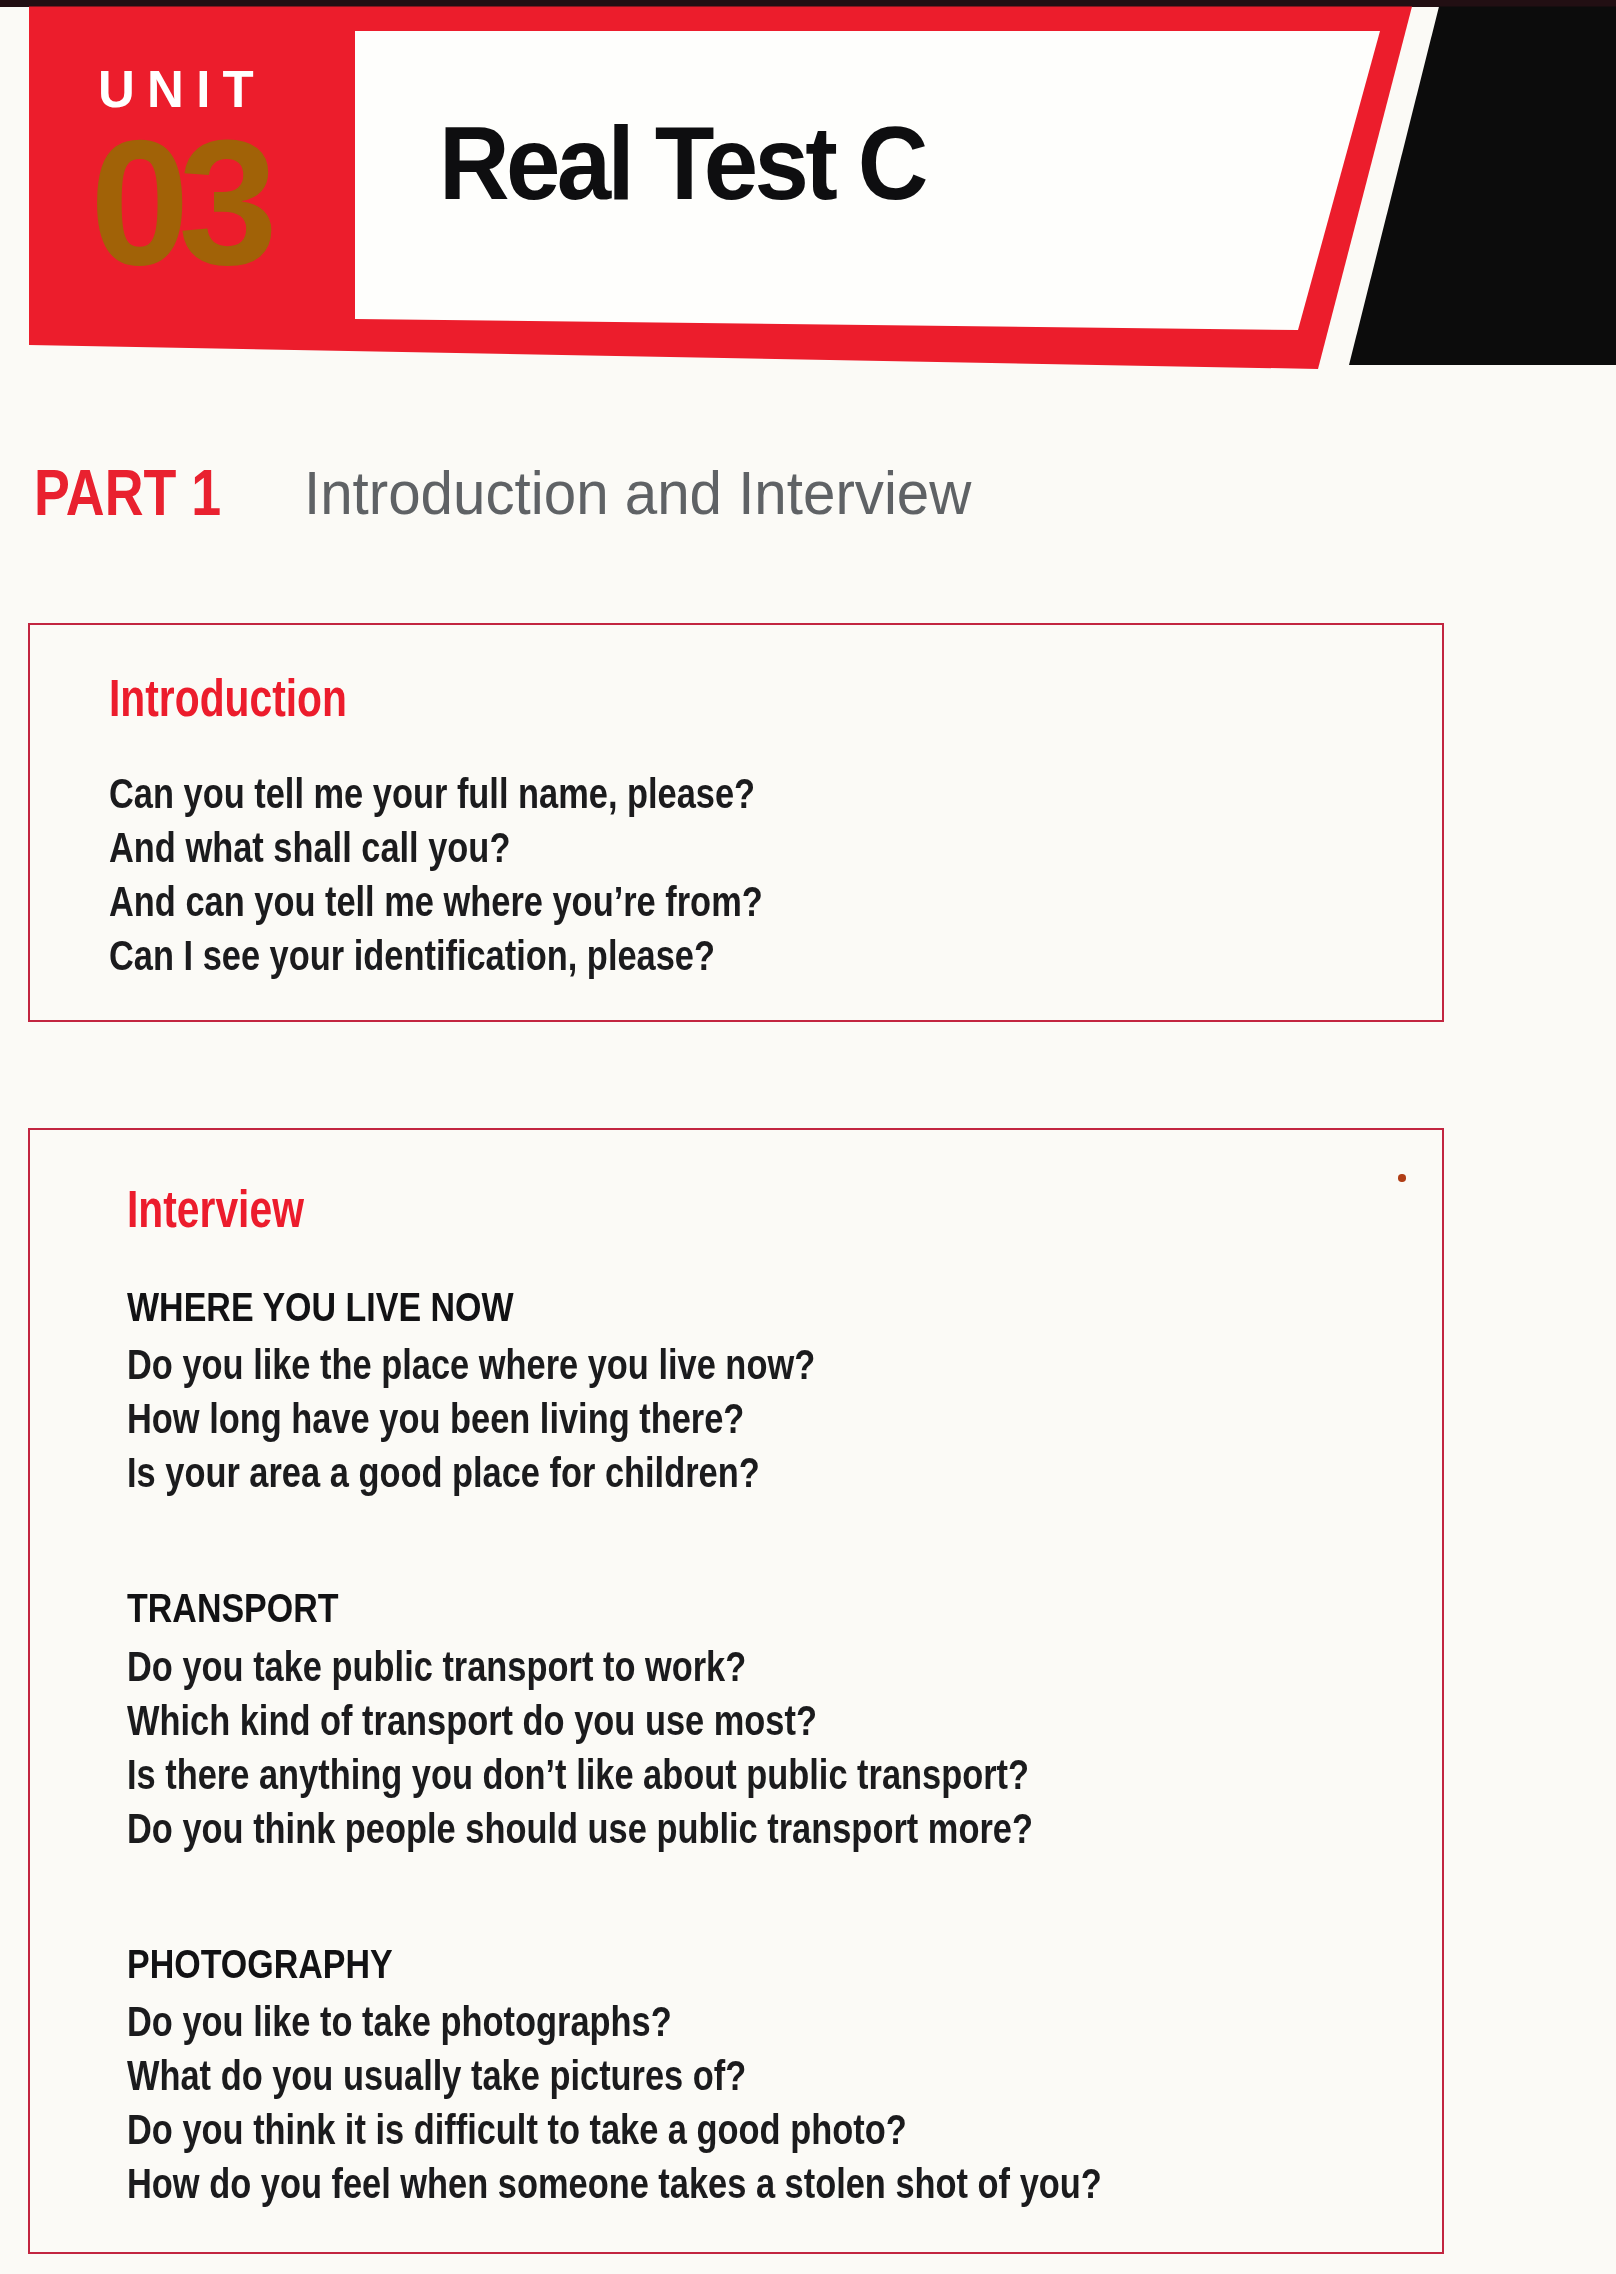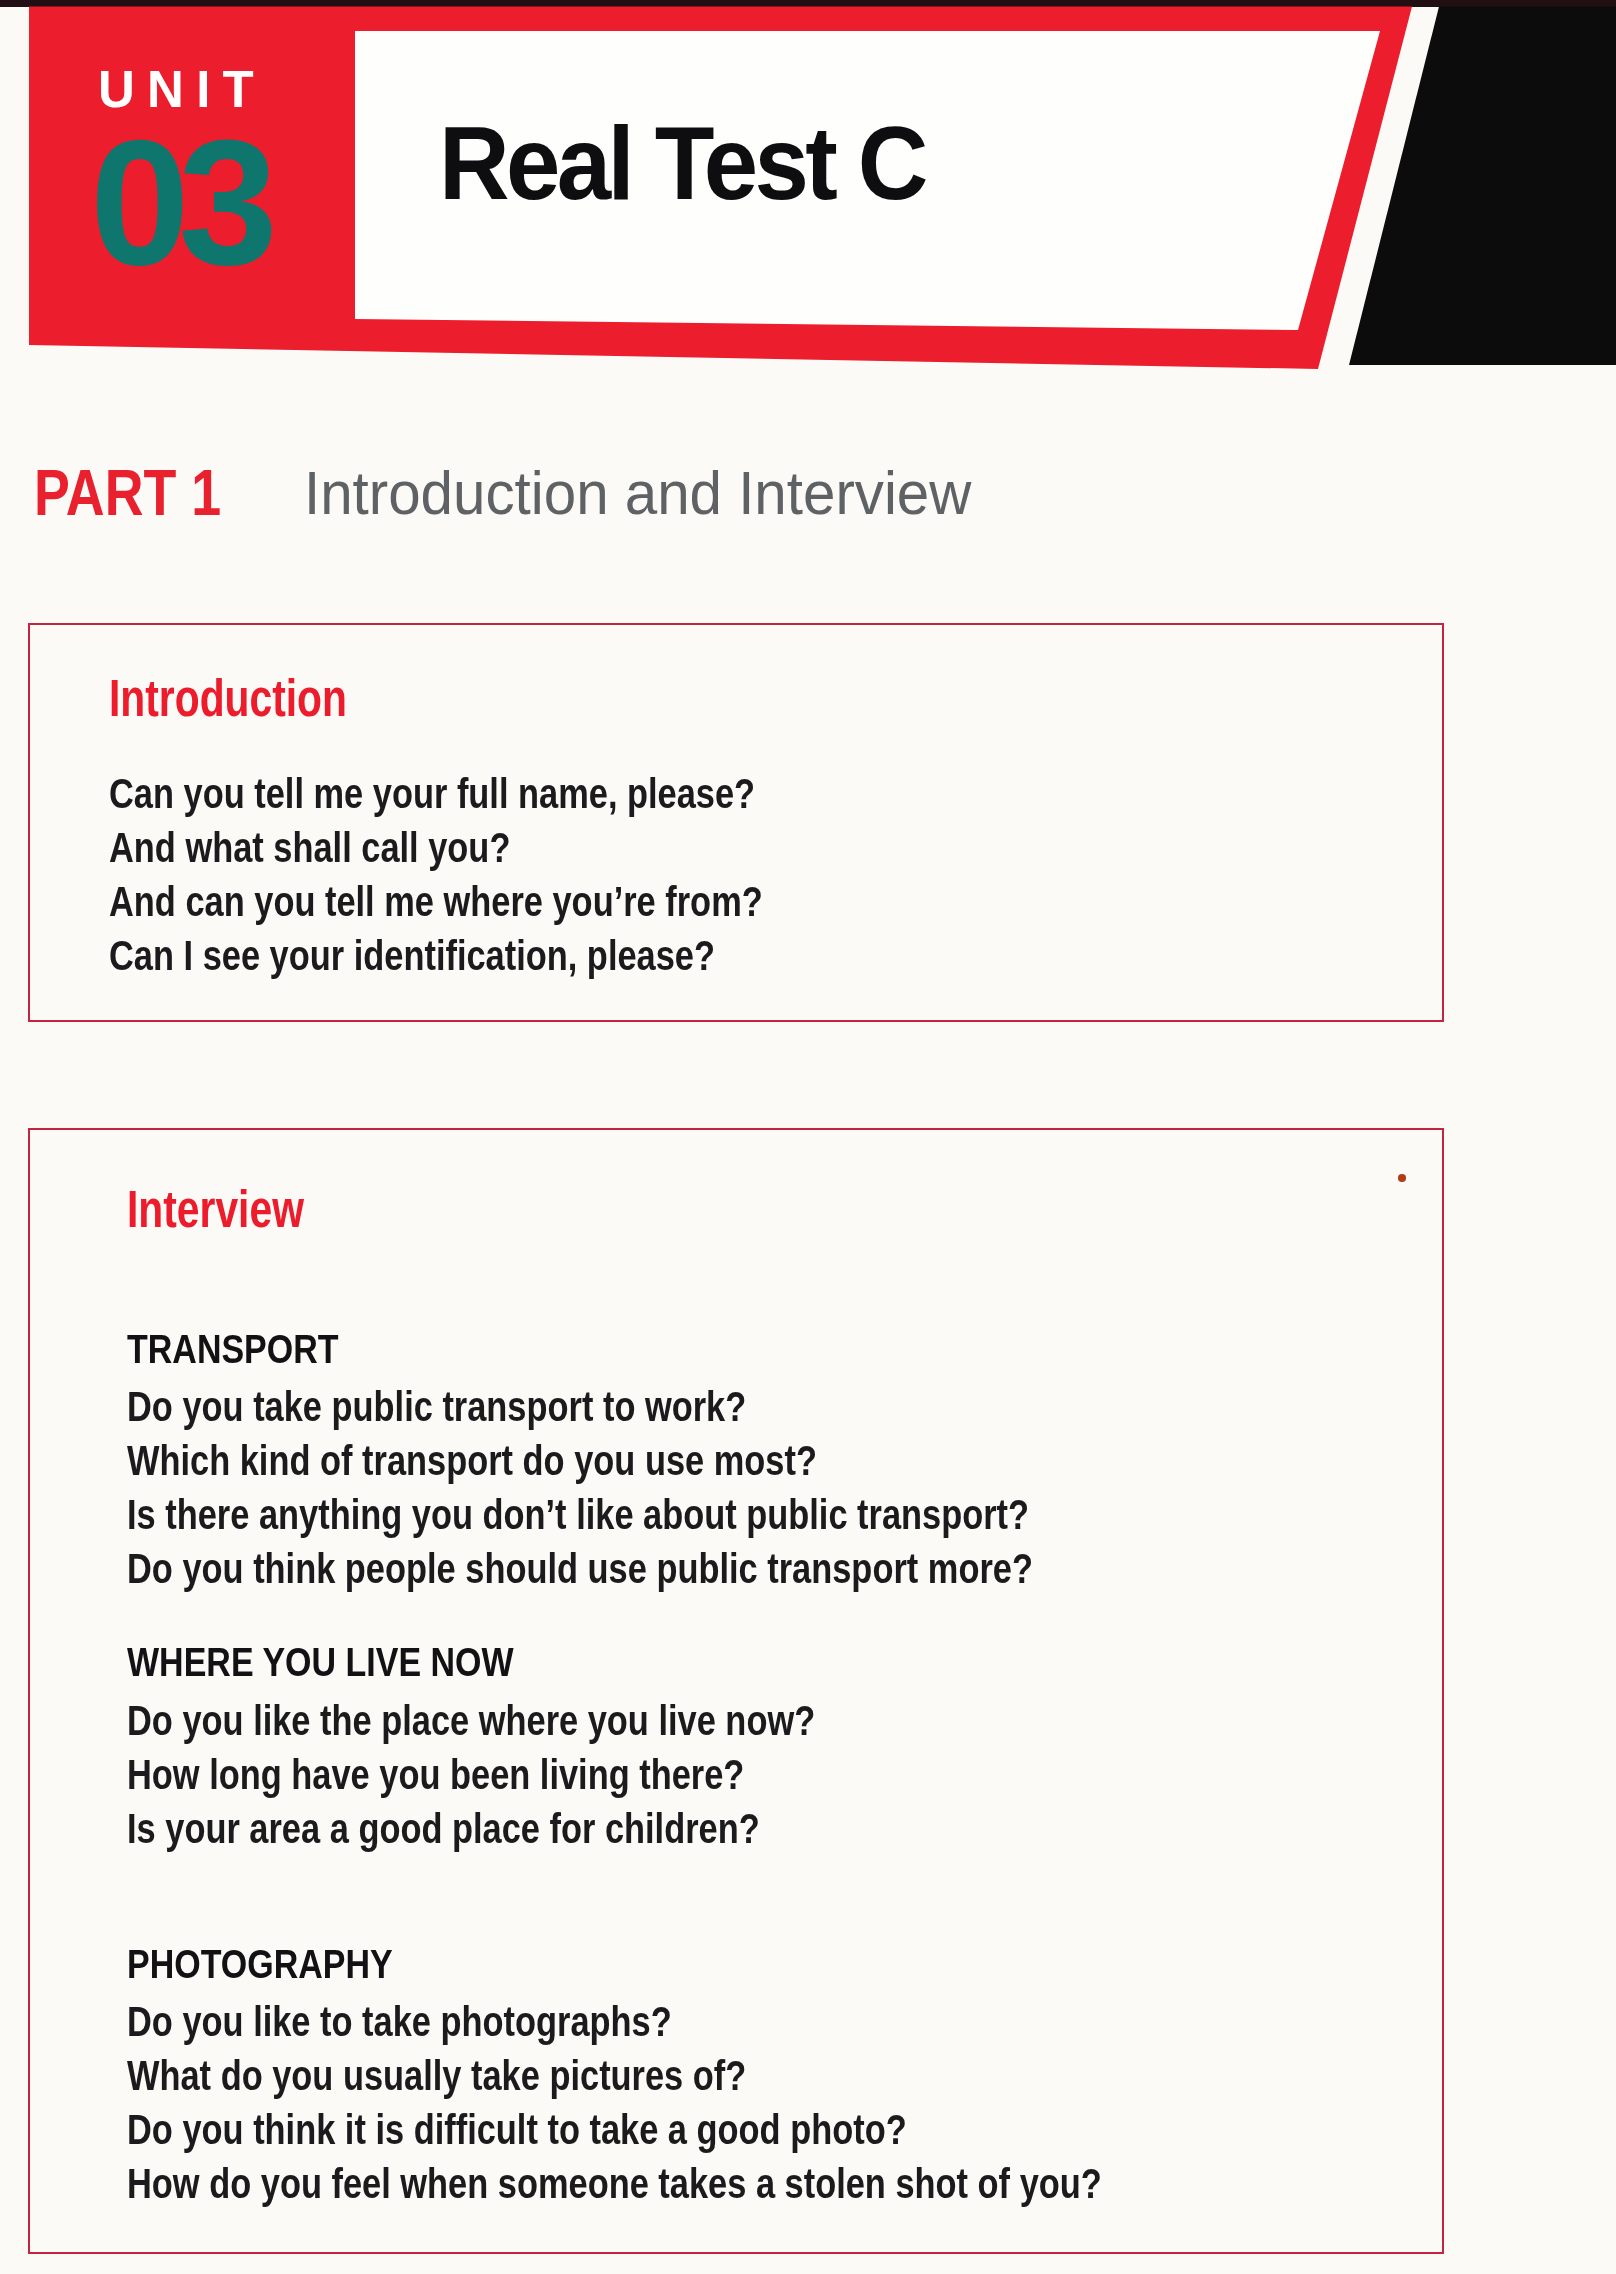--- a/index.html
+++ b/index.html
@@ -38,21 +38,21 @@
     clip-path: polygon(1439px 6.6px, 1617px 6.6px, 1617px 365px, 1349px 365px);
   }
   .unit-label {
     position: absolute; left: 98px; top: 64px;
     color: #ffffff; font-weight: 700;
     font-size: 51px; line-height: 1;
     letter-spacing: 0.24em;
   }
   .unit-number {
     position: absolute; left: 90px; top: 113px;
-    color: #0f766e; font-weight: 700;
+    color: #a16207; font-weight: 700;
     font-size: 179px; line-height: 1;
     letter-spacing: -11.3px;
   }
   .header-title {
     position: absolute; left: 439px; top: 111px;
     color: #0e0e10; font-weight: 700;
     font-size: 104px; line-height: 1;
     letter-spacing: -3.8px;
     transform: scaleX(0.94);
     transform-origin: left top;
@@ -150,33 +150,33 @@
       <p class="q">And what shall call you?</p>
       <p class="q">And can you tell me where you’re from?</p>
       <p class="q">Can I see your identification, please?</p>
     </div>
   </section>
 
   <section class="qbox box-interview">
     <div class="ink-speck"></div>
     <h3 class="box-heading">Interview</h3>
 
+    <div class="topic topic-first">
+      <h4 class="topic-heading">WHERE YOU LIVE NOW</h4>
+      <p class="q">Do you like the place where you live now?</p>
+      <p class="q">How long have you been living there?</p>
+      <p class="q">Is your area a good place for children?</p>
+    </div>
+
     <div class="topic">
       <h4 class="topic-heading">TRANSPORT</h4>
       <p class="q">Do you take public transport to work?</p>
       <p class="q">Which kind of transport do you use most?</p>
       <p class="q">Is there anything you don’t like about public transport?</p>
       <p class="q">Do you think people should use public transport more?</p>
-    </div>
-
-    <div class="topic topic-first">
-      <h4 class="topic-heading">WHERE YOU LIVE NOW</h4>
-      <p class="q">Do you like the place where you live now?</p>
-      <p class="q">How long have you been living there?</p>
-      <p class="q">Is your area a good place for children?</p>
     </div>
 
     <div class="topic">
       <h4 class="topic-heading">PHOTOGRAPHY</h4>
       <p class="q">Do you like to take photographs?</p>
       <p class="q">What do you usually take pictures of?</p>
       <p class="q">Do you think it is difficult to take a good photo?</p>
       <p class="q">How do you feel when someone takes a stolen shot of you?</p>
     </div>
   </section>

